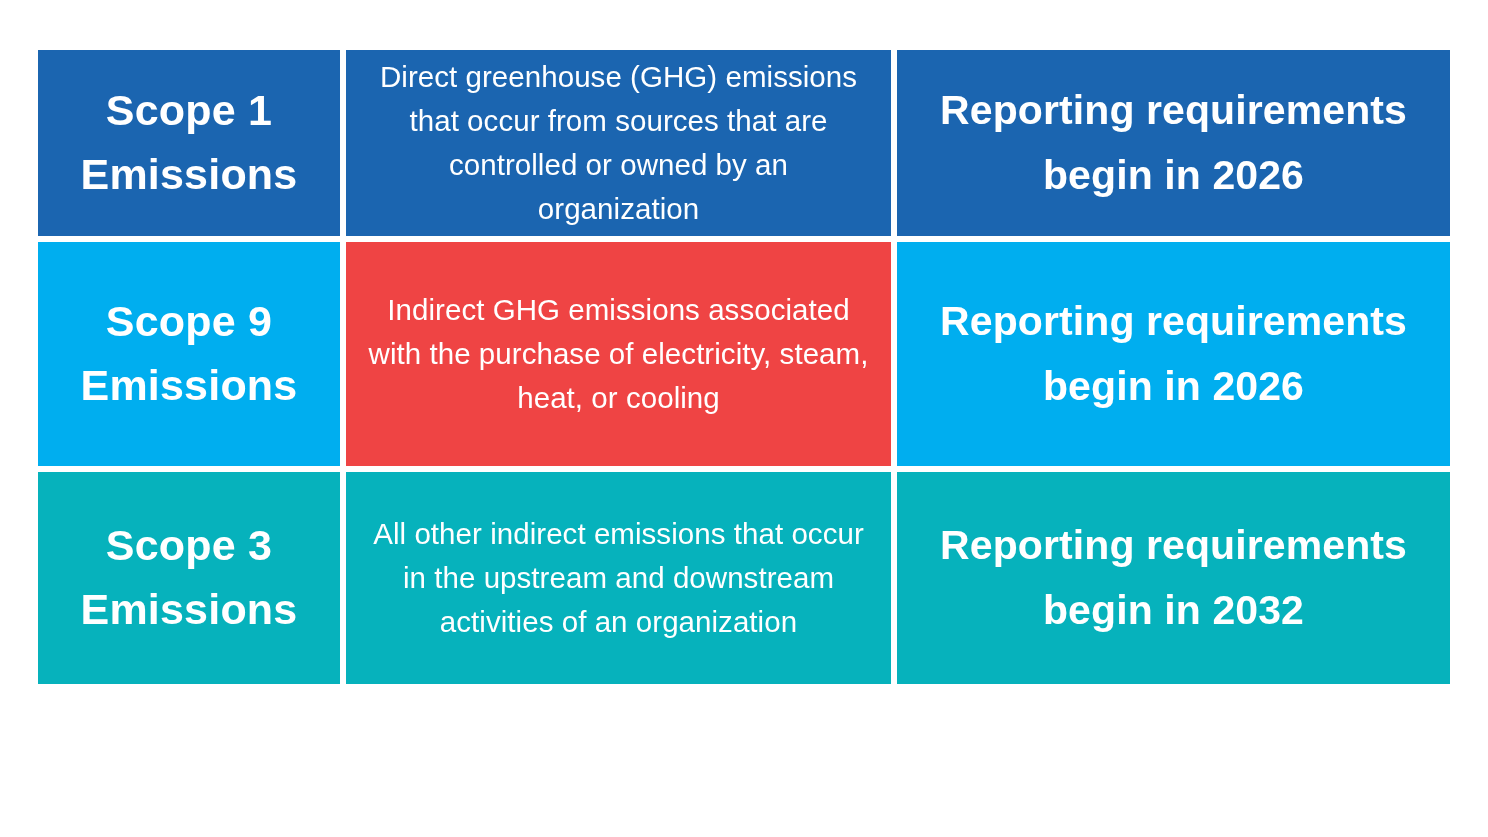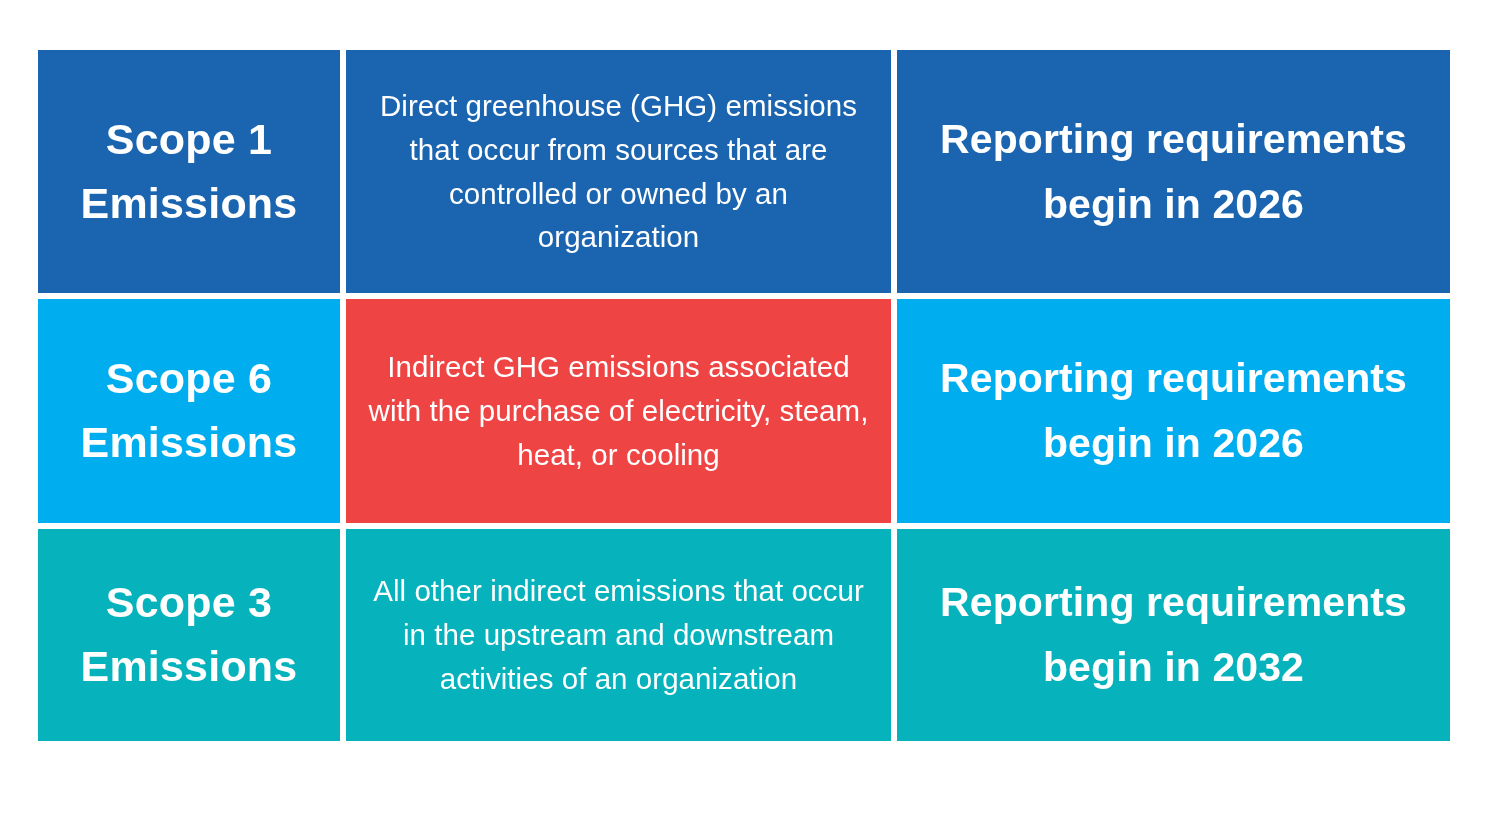--- a/index.html
+++ b/index.html
@@ -32,21 +32,21 @@
     gap: 6px;
   }
 
   .table-row {
     display: flex;
     flex-direction: row;
     gap: 6px;
     width: 100%;
   }
 
-  #scope-table > .table-row:nth-child(1) { height: 243px; }
+  #scope-table > .table-row:nth-child(1) { height: 186px; }
   #scope-table > .table-row:nth-child(2) { height: 224px; }
   #scope-table > .table-row:nth-child(3) { height: 212px; justify-content: space-between; }
 
   .cell {
     display: flex;
     align-items: center;
     justify-content: center;
     text-align: center;
     color: #ffffff;
     box-sizing: border-box;
@@ -122,21 +122,21 @@
       <div class="cell cell-definition" style="background:#1B65B0">
         <span class="cell-text">Direct greenhouse (GHG) emissions that occur from sources that are controlled or owned by an organization</span>
       </div>
       <div class="cell cell-timeline" style="background:#1B65B0">
         <span class="cell-text">Reporting requirements begin in 2026</span>
       </div>
     </div>
 
     <div class="table-row">
       <div class="cell cell-scope" style="background:#00AEEF">
-        <span class="cell-text">Scope 6 Emissions</span>
+        <span class="cell-text">Scope 9 Emissions</span>
       </div>
       <div class="cell cell-definition" style="background:#ef4444">
         <span class="cell-text">Indirect GHG emissions associated with the purchase of electricity, steam, heat, or cooling</span>
       </div>
       <div class="cell cell-timeline" style="background:#00AEEF">
         <span class="cell-text">Reporting requirements begin in 2026</span>
       </div>
     </div>
 
     <div class="table-row">

